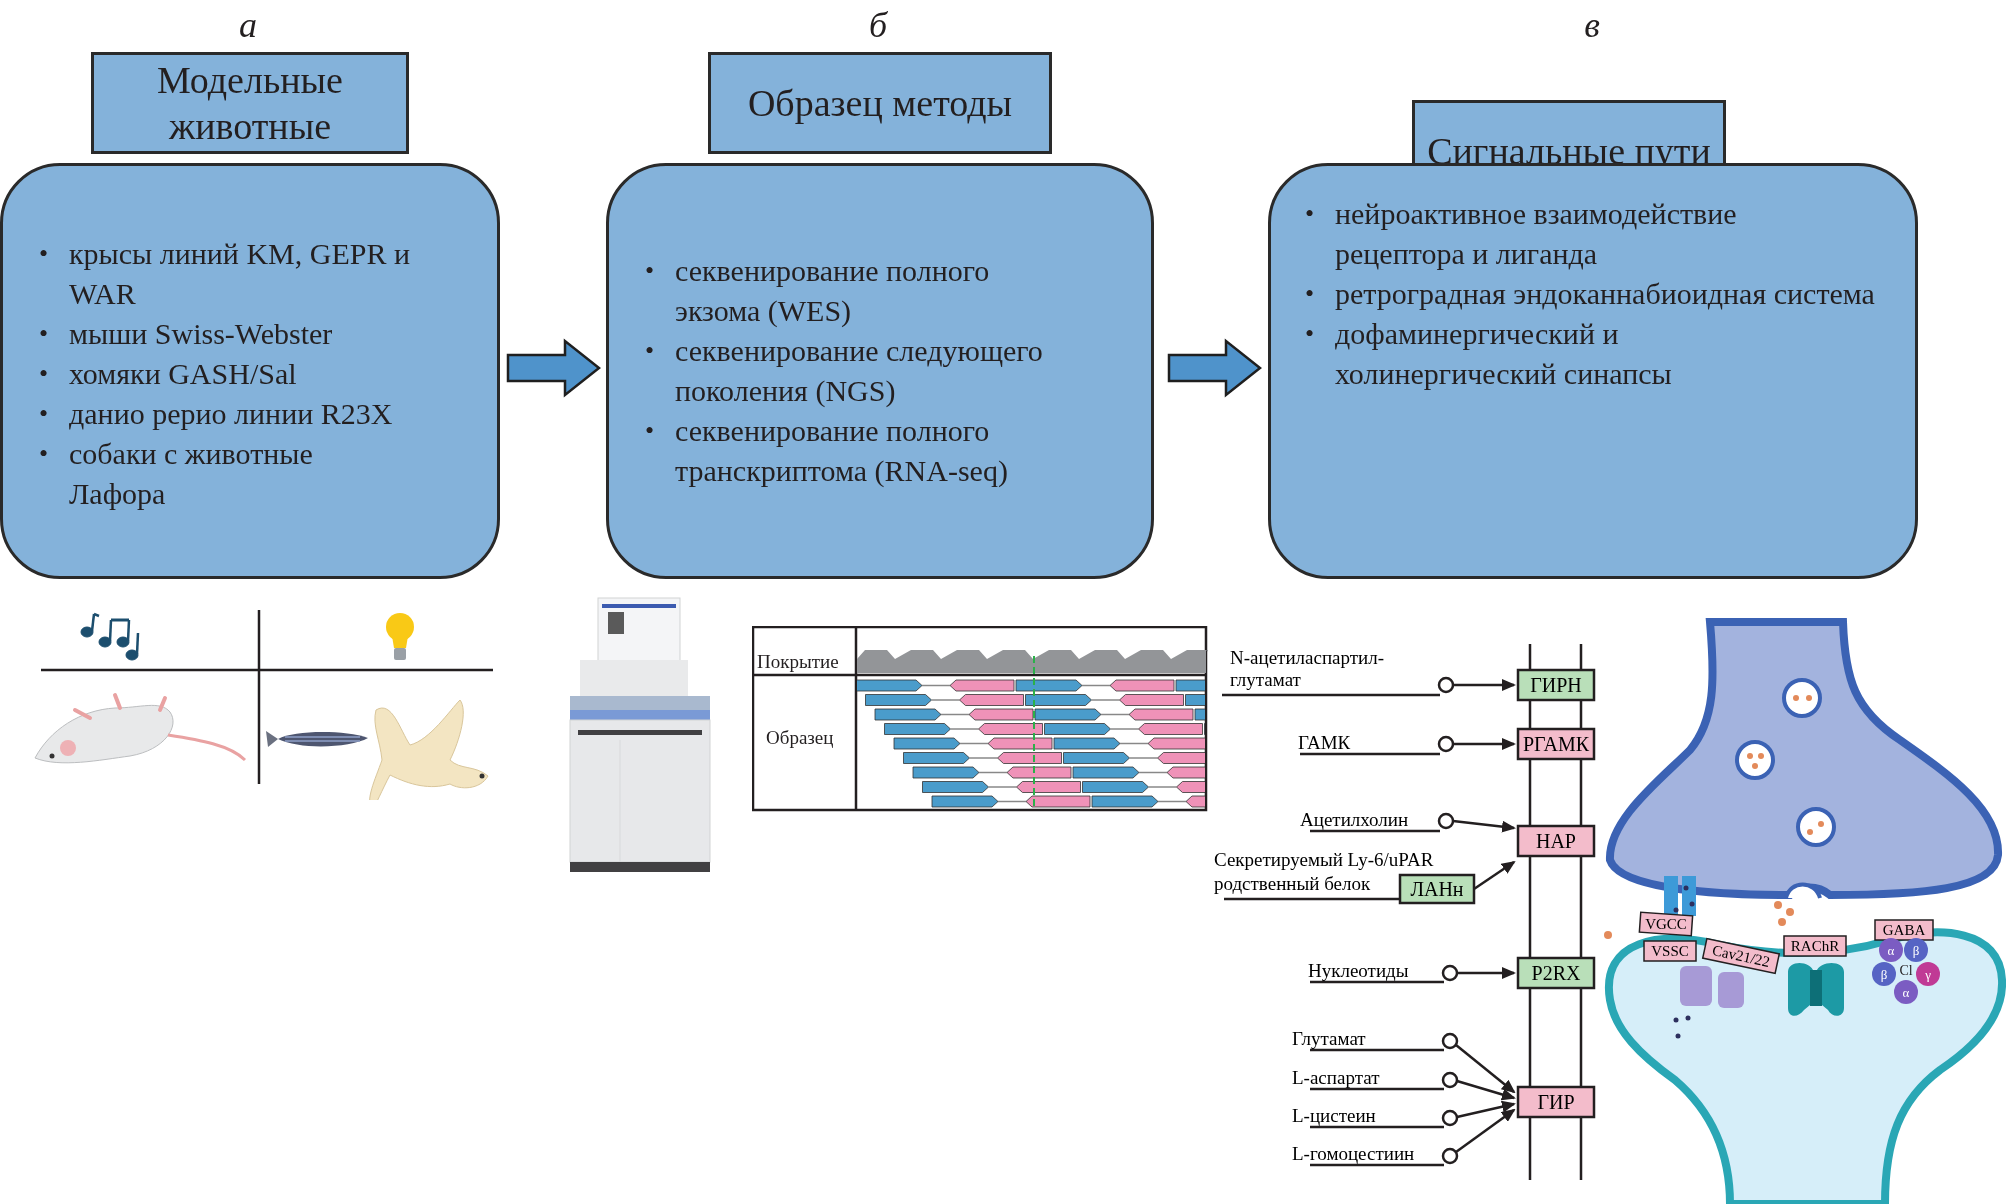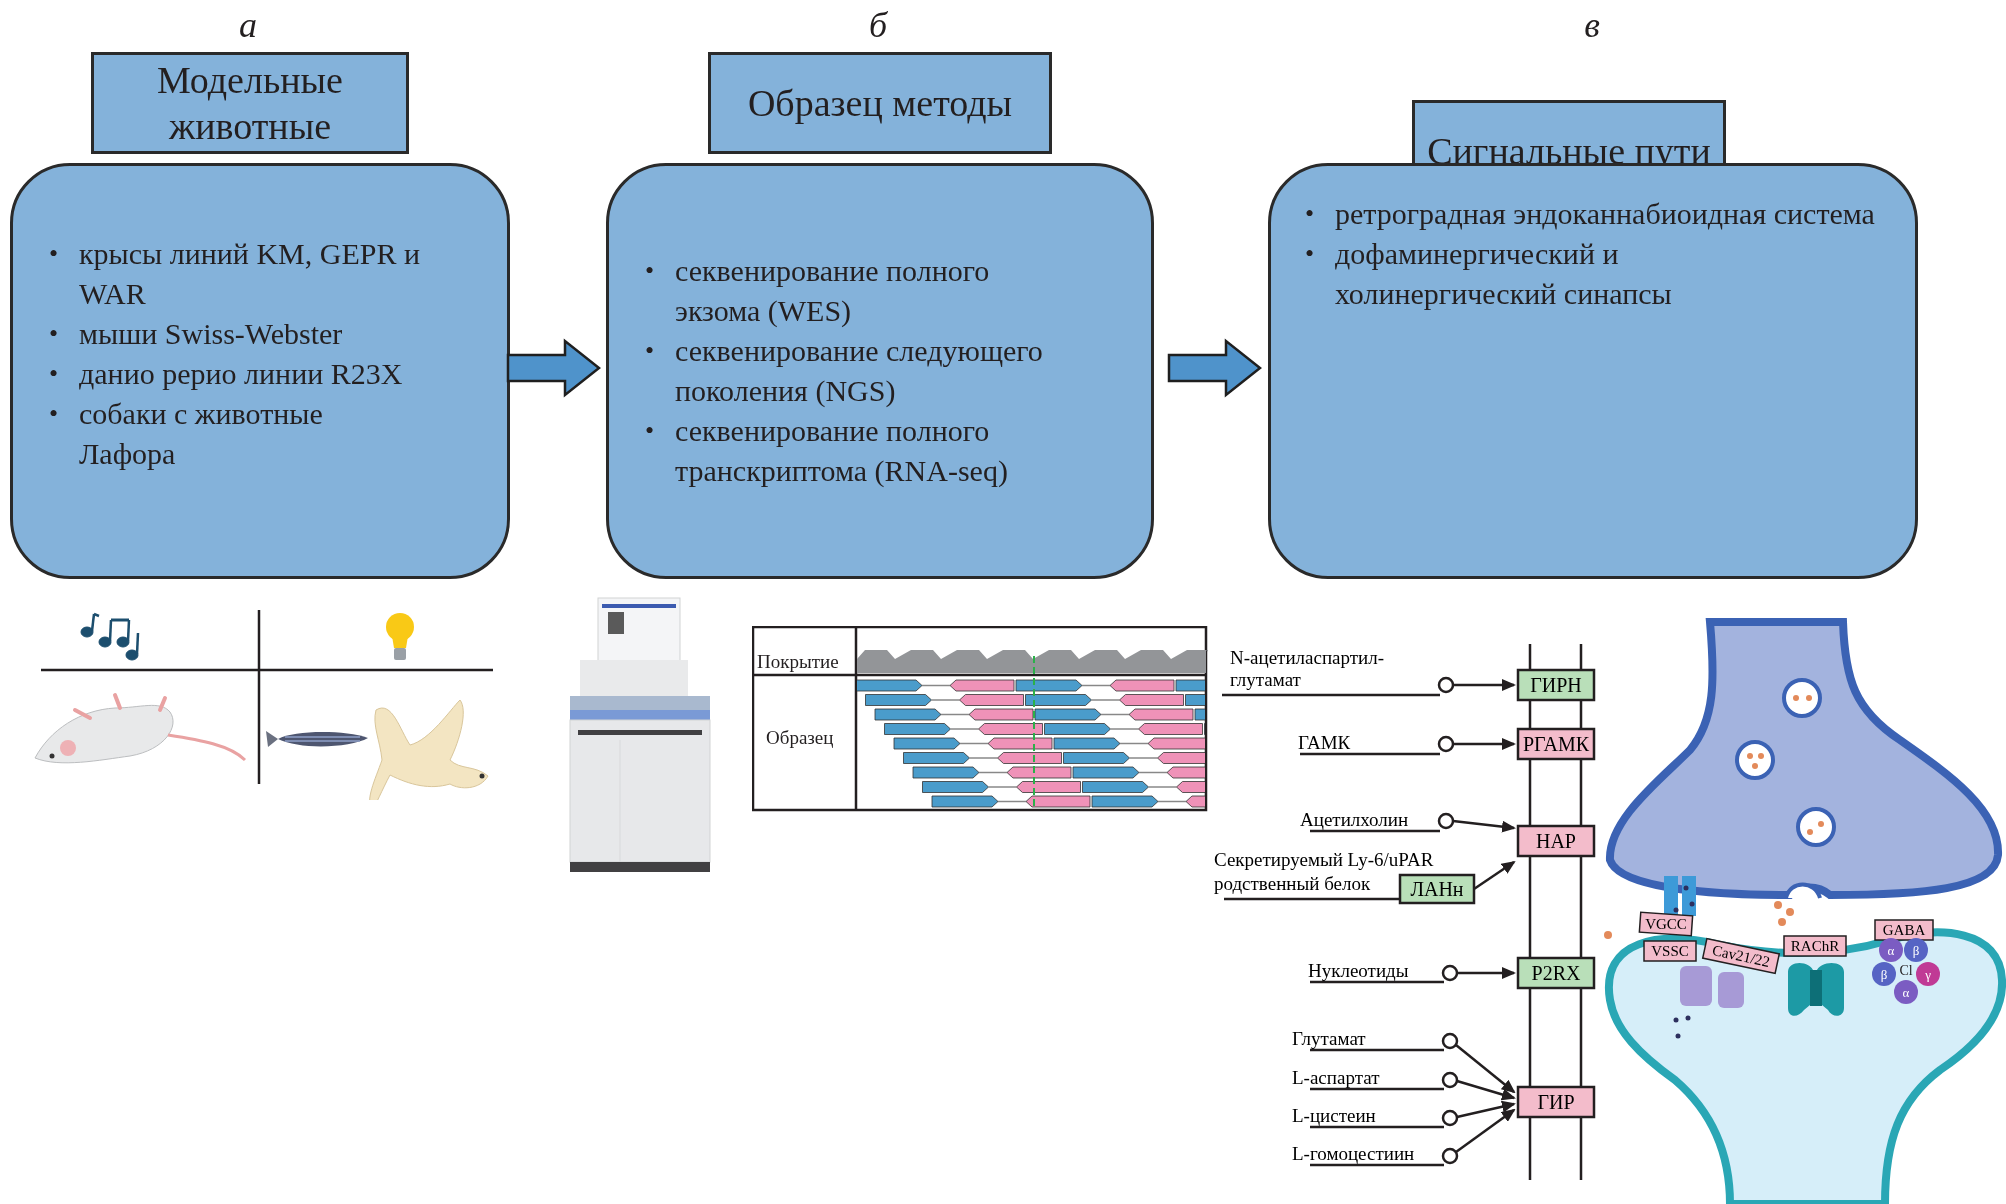--- a/index.html
+++ b/index.html
@@ -27,39 +27,41 @@
   <span>Модельные</span>
   <span>животные</span>
 </div>
 <div class="abs title-box" style="left:708px; top:52px; width:344px; height:102px;">
   <span>Образец методы</span>
 </div>
 <div class="abs title-box" style="left:1412px; top:52px; width:314px; height:102px;margin-top:48px;">
   <span>Сигнальные пути</span>
 </div>
 
-<div class="abs content-box" style="left:0px; top:163px; width:500px; height:416px;margin-left:10px;">
+<div class="abs content-box" style="left:0px; top:163px; width:500px; height:416px;">
   <ul style="left:36px; top:68px; width:440px;">
     <li>крысы линий KM, GEPR и WAR</li>
     <li>мыши Swiss-Webster</li>
+    <li>хомяки GASH/Sal</li>
     <li>данио рерио линии R23X</li>
     <li style="width:300px;">собаки с животные Лафора</li>
   </ul>
 </div>
 
 <div class="abs content-box" style="left:606px; top:163px; width:548px; height:416px;">
   <ul style="left:36px; top:85px; width:460px;">
     <li style="width:400px;">секвенирование полного экзома (WES)</li>
     <li>секвенирование следующего поколения (NGS)</li>
     <li style="width:400px;">секвенирование полного транскриптома (RNA-seq)</li>
   </ul>
 </div>
 
 <div class="abs content-box" style="left:1268px; top:163px; width:650px; height:416px;">
   <ul style="left:34px; top:28px; width:560px;">
+    <li style="width:520px;">нейроактивное взаимодействие рецептора и лиганда</li>
     <li style="width:560px;">ретроградная эндоканнабиоидная система</li>
     <li style="width:420px;">дофаминергический и холинергический синапсы</li>
   </ul>
 </div>
 
 <svg class="abs" style="left:505px; top:338px;" width="100" height="60">
   <polygon points="3,17 60,17 60,3 94,30 60,57 60,43 3,43" fill="#4f93cb" stroke="#1f1f1f" stroke-width="2.5"></polygon>
 </svg>
 <svg class="abs" style="left:1166px; top:338px;" width="100" height="60">
   <polygon points="3,17 60,17 60,3 94,30 60,57 60,43 3,43" fill="#4f93cb" stroke="#1f1f1f" stroke-width="2.5"></polygon>

